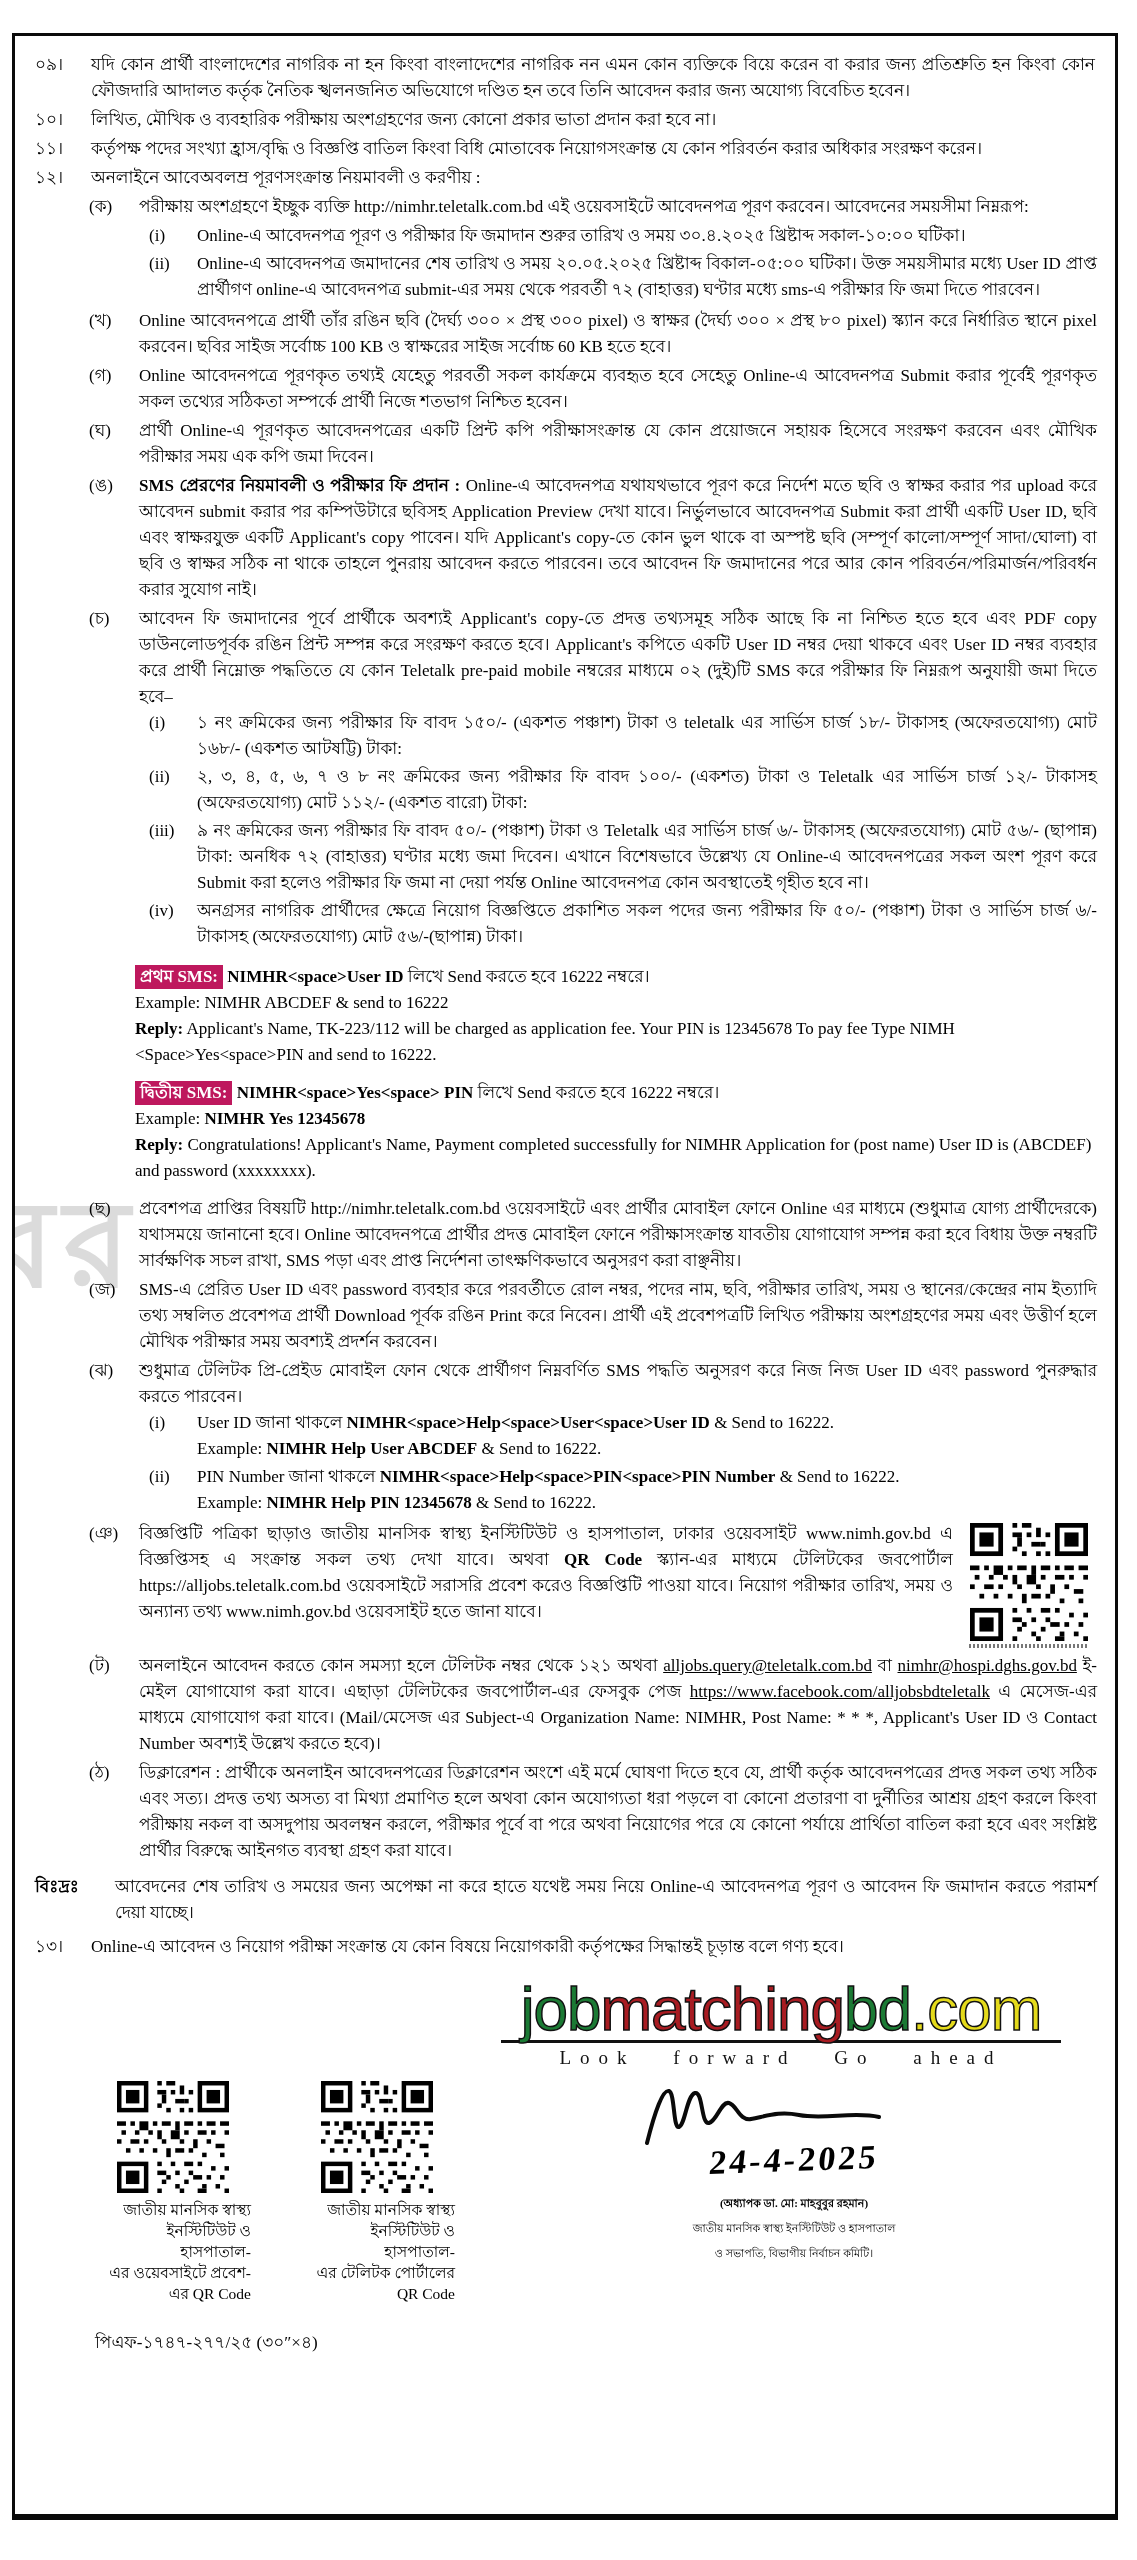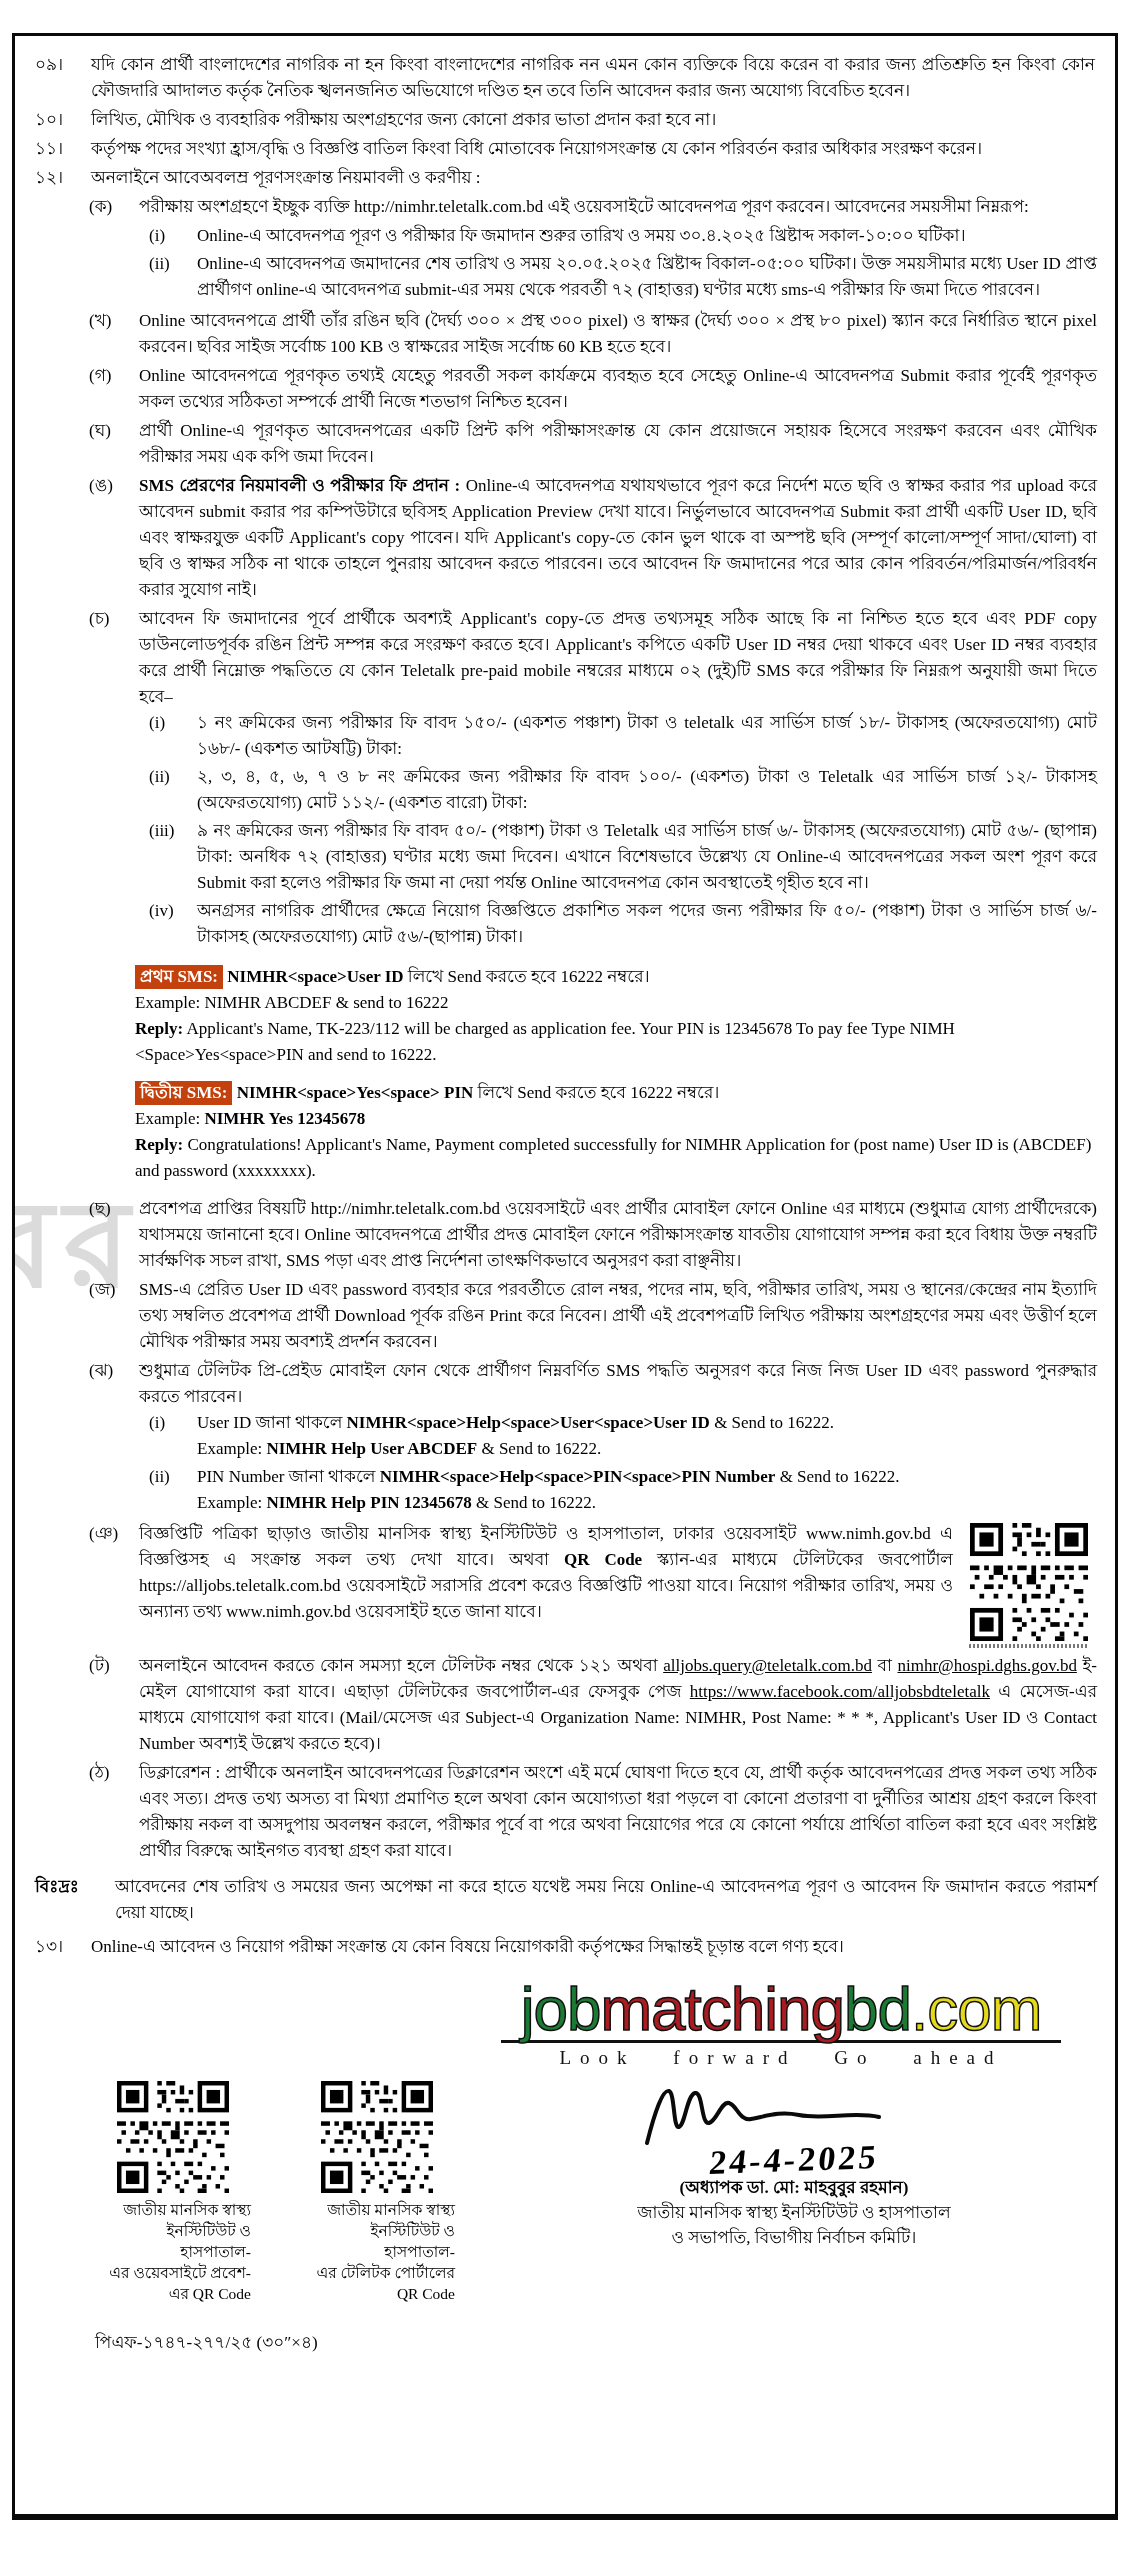--- a/index.html
+++ b/index.html
@@ -24,21 +24,21 @@
   .ibody{flex:1 1 auto;padding-right:2px;text-align:justify}
   .sub{display:flex;margin-left:54px;margin-bottom:3px}
   .sub>.lbl{flex:0 0 50px}
   .sub>.sbody{flex:1 1 auto;text-align:justify}
   .roman{display:flex;margin-left:10px;margin-bottom:2px}
   .roman>.rlbl{flex:0 0 48px}
   .roman>.rbody{flex:1 1 auto;text-align:justify}
   .b{font-weight:bold}
   .u{text-decoration:underline}
   .sms{margin:12px 0 12px 100px;text-align:left}
-  .sms .tag{background:#c2410c;color:#fff;font-weight:bold;padding:0 5px;display:inline-block;line-height:24px}
+  .sms .tag{background:#be185d;color:#fff;font-weight:bold;padding:0 5px;display:inline-block;line-height:24px}
   .sms .cmd{font-weight:bold}
   .nya-qr{float:right;width:136px;margin:2px 0 2px 8px;text-align:center}
   .nya-qr .micro{height:4px;margin:3px auto 0;width:120px;
      background:repeating-linear-gradient(90deg,#777 0 2px,transparent 2px 4px)}
   svg.qr{width:118px;height:118px;display:block;margin:0 auto}
   svg.qr.small{width:112px;height:112px}
   .note{display:flex;margin-top:10px;margin-bottom:4px}
   .note>.nlbl{flex:0 0 80px;font-weight:bold}
   .note>.nbody{flex:1 1 auto;text-align:justify}
   .item13{display:flex;margin-top:8px}
@@ -53,21 +53,21 @@
   .bottom{display:flex;margin-top:10px}
   .bottom-left{flex:0 0 470px;padding-left:60px;box-sizing:border-box}
   .qr-row{display:flex;gap:48px}
   .qr-fig{width:156px;text-align:right}
   .qr-cap{font-size:15.5px;line-height:21px;margin-top:6px}
   .pf{margin-top:26px;font-size:17px}
   .bottom-right{flex:1 1 auto;text-align:center;padding-right:14px}
   .sig-svg{display:block;margin:0 auto}
   .sig-date{font-size:34px;font-weight:bold;transform:skewX(-8deg) rotate(-2deg);
      letter-spacing:3px;font-family:"Liberation Serif",serif;margin-top:-8px}
-  .signatory{margin-top:2px;font-size:17px;line-height:25px}
+  .signatory{margin-top:18px;font-size:11px;line-height:25px}
 </style>
 </head>
 <body>
 
 <svg width="0" height="0" style="position:absolute" aria-hidden="true">
   <defs>
     <symbol id="qrsym" viewBox="0 0 25 25">
       <rect x="0" y="0" width="25" height="25" fill="#fff"></rect>
       <g fill="#000">
         <rect x="0" y="0" width="7" height="7"></rect>

